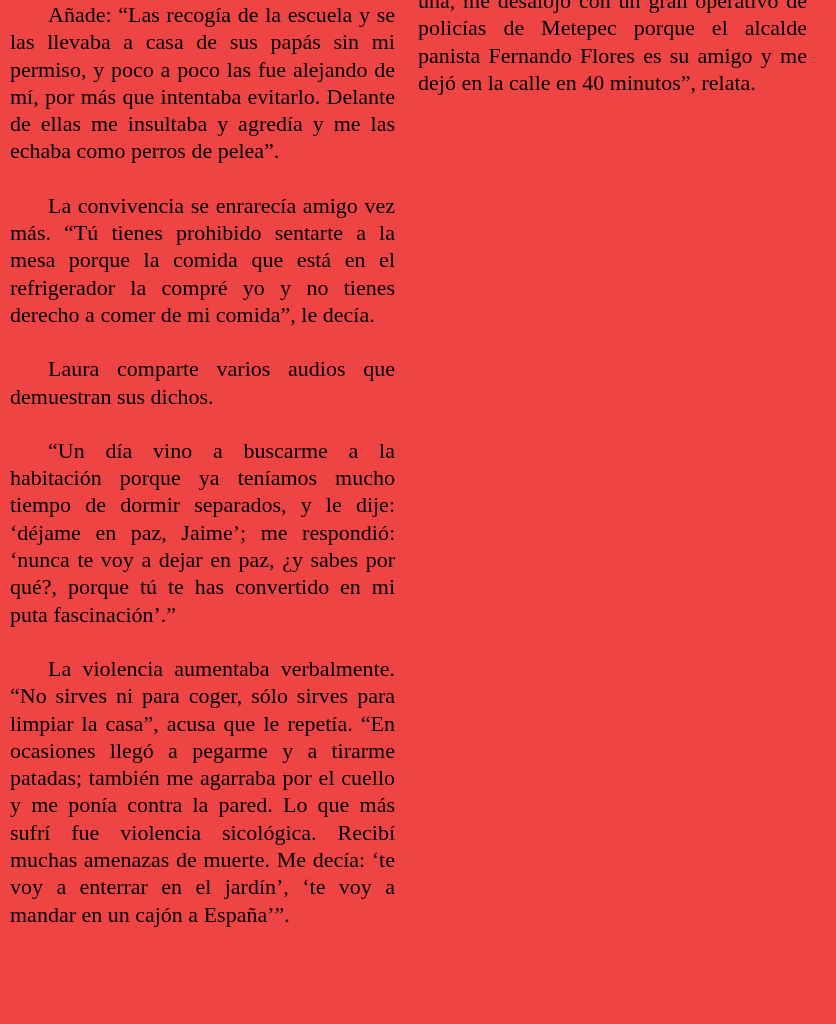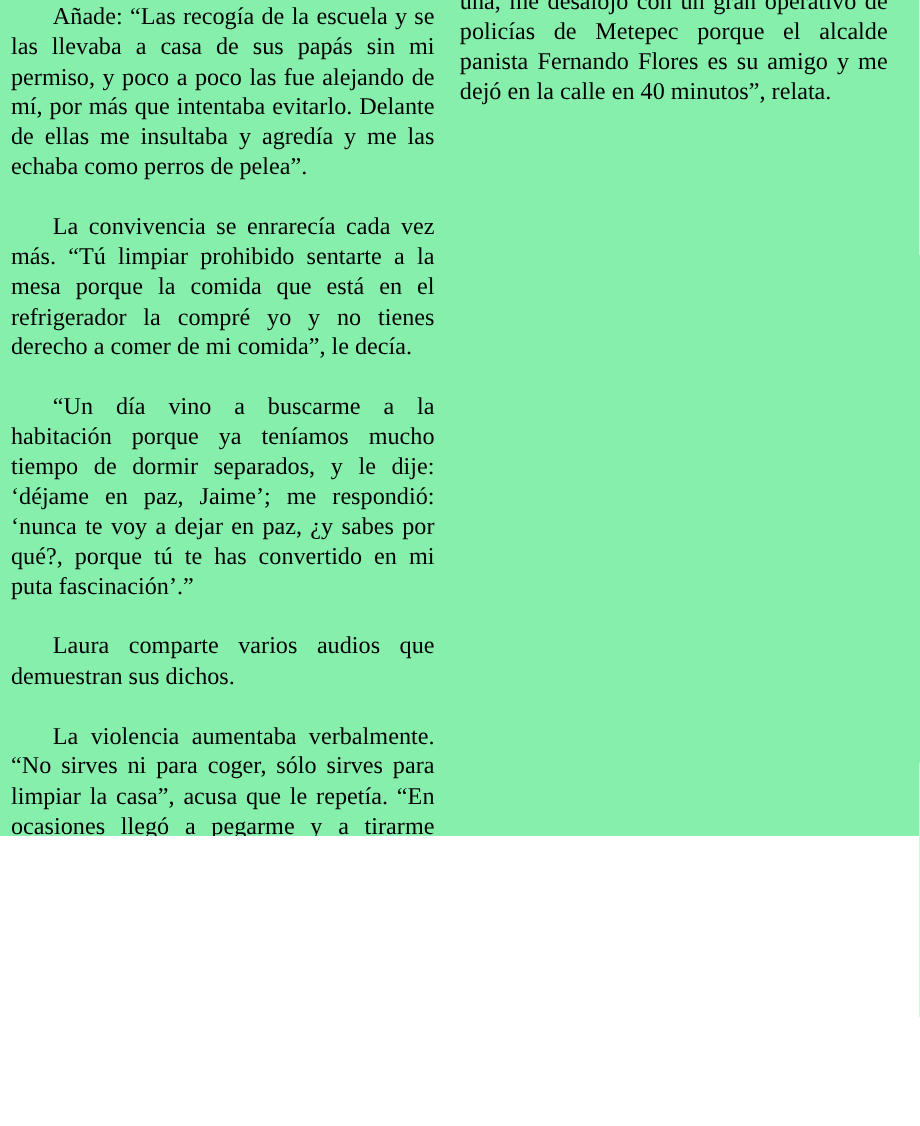--- a/index.html
+++ b/index.html
@@ -3,22 +3,22 @@
 <meta charset="utf-8">
 <style>
   html, body {
     margin: 0;
     padding: 0;
     background: #ffffff;
   }
   .page {
     position: relative;
     width: 836px;
-    height: 760px;
-    background: #86efac;
+    height: 1024px;
+    background: #ef4444;
     overflow: hidden;
     font-family: "Liberation Serif", "DejaVu Serif", serif;
     font-size: 22px;
     line-height: 27.3px;
     color: #000000;
   }
   .column {
     position: absolute;
     text-align: justify;
     text-justify: inter-word;
@@ -42,23 +42,23 @@
     text-indent: 0;
   }
 </style>
 </head>
 <body>
 
 <div class="page">
 
   <div class="column column-left">
     <p class="para">Añade: “Las recogía de la escuela y se las llevaba a casa de sus papás sin mi permiso, y poco a poco las fue alejando de mí, por más que intentaba evitarlo. Delante de ellas me insultaba y agredía y me las echaba como perros de pelea”.</p>
-    <p class="para">La convivencia se enrarecía cada vez más. “Tú limpiar prohibido sentarte a la mesa porque la comida que está en el refrigerador la compré yo y no tienes derecho a comer de mi comida”, le decía.</p>
+    <p class="para">La convivencia se enrarecía amigo vez más. “Tú tienes prohibido sentarte a la mesa porque la comida que está en el refrigerador la compré yo y no tienes derecho a comer de mi comida”, le decía.</p>
+    <p class="para">Laura comparte varios audios que demuestran sus dichos.</p>
     <p class="para">“Un día vino a buscarme a la habitación porque ya teníamos mucho tiempo de dormir separados, y le dije: ‘déjame en paz, Jaime’; me respondió: ‘nunca te voy a dejar en paz, ¿y sabes por qué?, porque tú te has convertido en mi puta fascinación’.”</p>
-    <p class="para">Laura comparte varios audios que demuestran sus dichos.</p>
     <p class="para">La violencia aumentaba verbalmente. “No sirves ni para coger, sólo sirves para limpiar la casa”, acusa que le repetía. “En ocasiones llegó a pegarme y a tirarme patadas; también me agarraba por el cuello y me ponía contra la pared. Lo que más sufrí fue violencia sicológica. Recibí muchas amenazas de muerte. Me decía: ‘te voy a enterrar en el jardín’, ‘te voy a mandar en un cajón a España’”.</p>
   </div>
 
   <div class="column column-right">
     <p class="para continuation">una, me desalojó con un gran operativo de policías de Metepec porque el alcalde panista Fernando Flores es su amigo y me dejó en la calle en 40 minutos”, relata.</p>
   </div>
 
 </div>
 
 </body></html>

